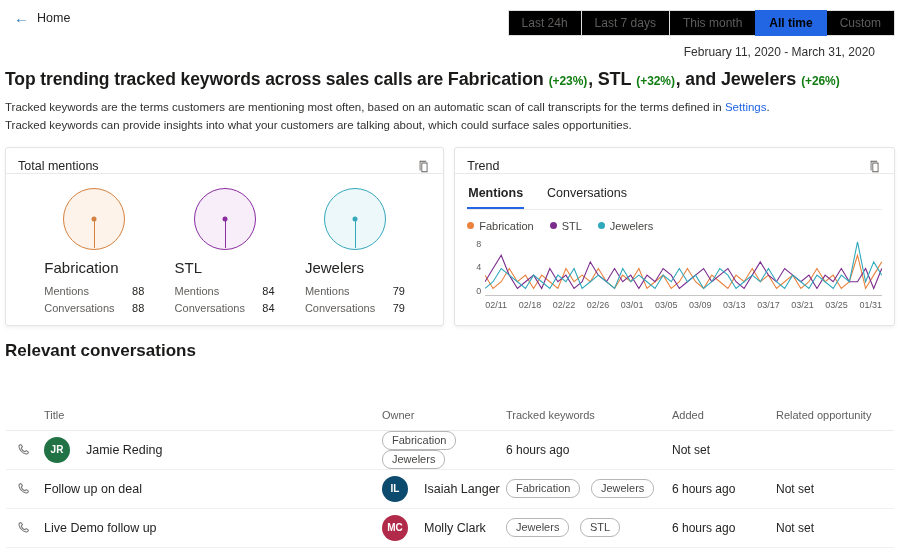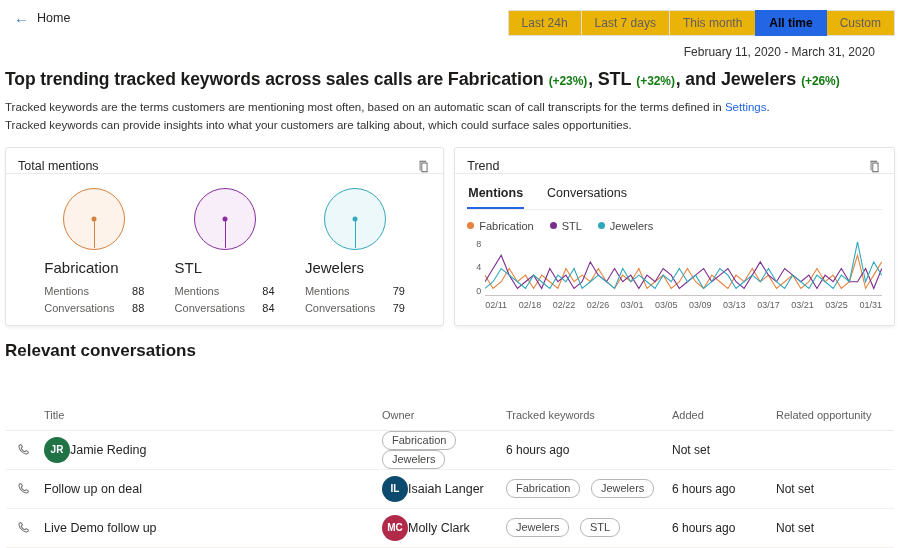--- a/index.html
+++ b/index.html
@@ -4,21 +4,21 @@
 <style>
   * { box-sizing: border-box; margin: 0; padding: 0; }
   html,body { width: 900px; height: 548px; overflow: hidden; background: #fff;
     font-family: "Liberation Sans", sans-serif; color: #252423; }
 
   
   .topbar { display:flex; justify-content:space-between; align-items:flex-start; padding:10px 5px 0 14px; }
   .home { display:flex; align-items:center; gap:8px; font-size:12.5px; cursor:pointer; }
   .back-arrow { color:#2e7bb4; font-size:15px; line-height:1; }
   .filters { display:flex; }
-  .filter { background:#eab308; border:1px solid #e1dfdd; color:#605e5c; font-size:12px;
+  .filter { background:#000000; border:1px solid #e1dfdd; color:#605e5c; font-size:12px;
     padding:5px 13px; margin-left:-1px; cursor:pointer; font-family:inherit; }
   .filter.active { color:#000000; font-weight:600; position:relative; }
 
   .daterange { text-align:right; padding-right:25px; margin-top:9px; font-size:12px; color:#323130; }
 
   
   .headline { margin:10px 10px 0 5px; font-size:17.5px; font-weight:600; letter-spacing:-0.1px;
     white-space:nowrap; overflow:hidden; color:#1b1a19; }
   .headline b { font-weight:800; font-size:18px; }
   .pct { font-size:12px; font-weight:600; margin:7px 1px 0 5px; }
@@ -63,21 +63,21 @@
   .xlabels { display:flex; justify-content:space-between; margin-left:18px;
     font-size:9px; color:#605e5c; padding:4px 0 9px; }
 
   
   .section-title { margin:15px 0 0 5px; font-size:17px; font-weight:700; color:#1b1a19; }
   .table { margin:44px 6px 0 6px; }
   .row { display:grid; grid-template-columns:38px 338px 124px 166px 104px auto; align-items:center; }
   .thead { font-size:11px; color:#605e5c; padding:4px 0 9px; border-bottom:1px solid #edebe9; }
   .trow { height:39px; border-bottom:1px solid #f1f0ee; font-size:12.5px; color:#252423; cursor:pointer; }
   .phone { margin-left:10px; line-height:0; }
-  .owner { display:flex; align-items:center; gap:0; }
+  .owner { display:flex; align-items:center; gap:16px; }
   .avatar { width:26px; height:26px; border-radius:50%; background:#777; color:#fff;
     font-size:10px; font-weight:700; font-style:normal; display:flex; align-items:center; justify-content:center; }
   .chip { display:inline-block; border:1px solid #b8b6b4; border-radius:9px;
     padding:2px 9px 3px; font-size:11px; color:#484644; margin-right:7px; background:#fff; }
   .cell-muted { font-size:12px; }
 </style>
 </head>
 <body>
 
 <div class="topbar">

